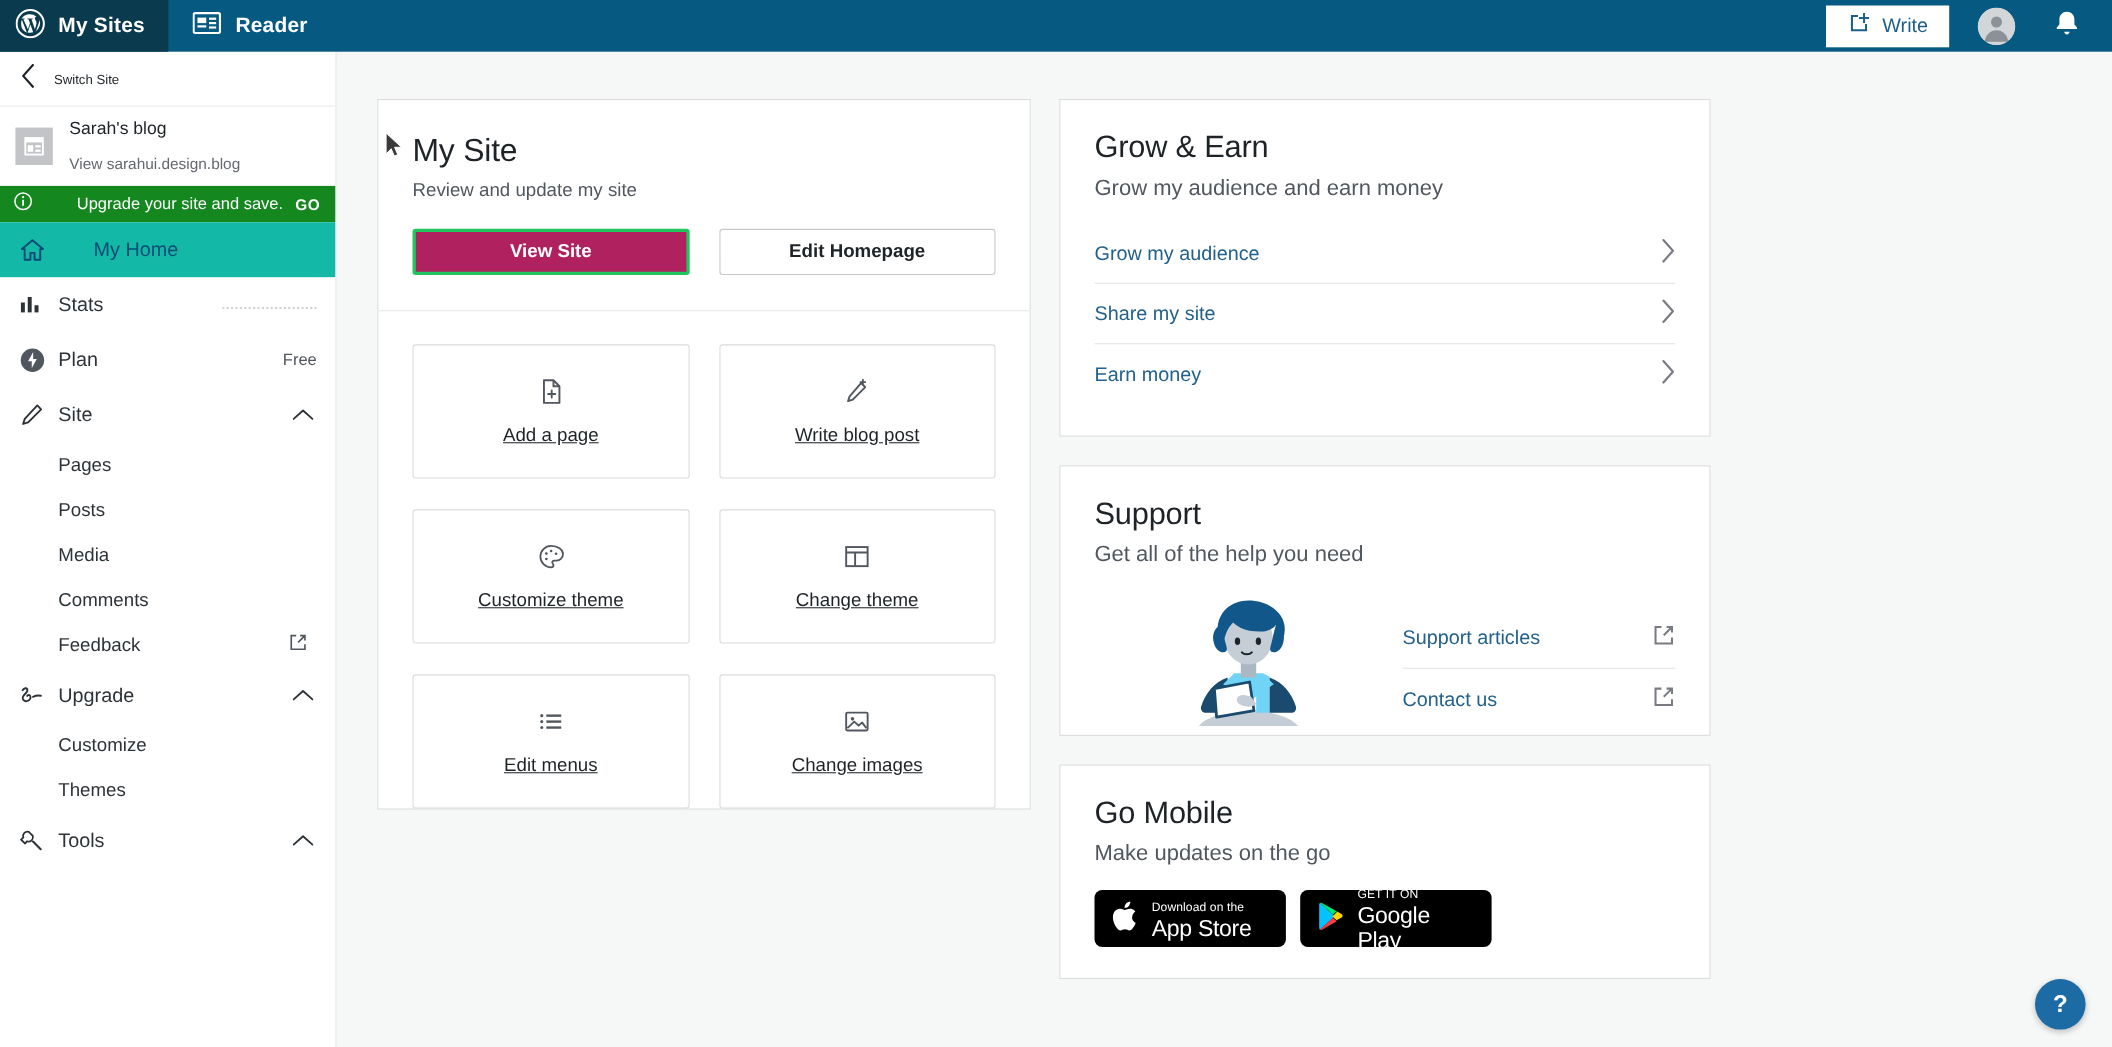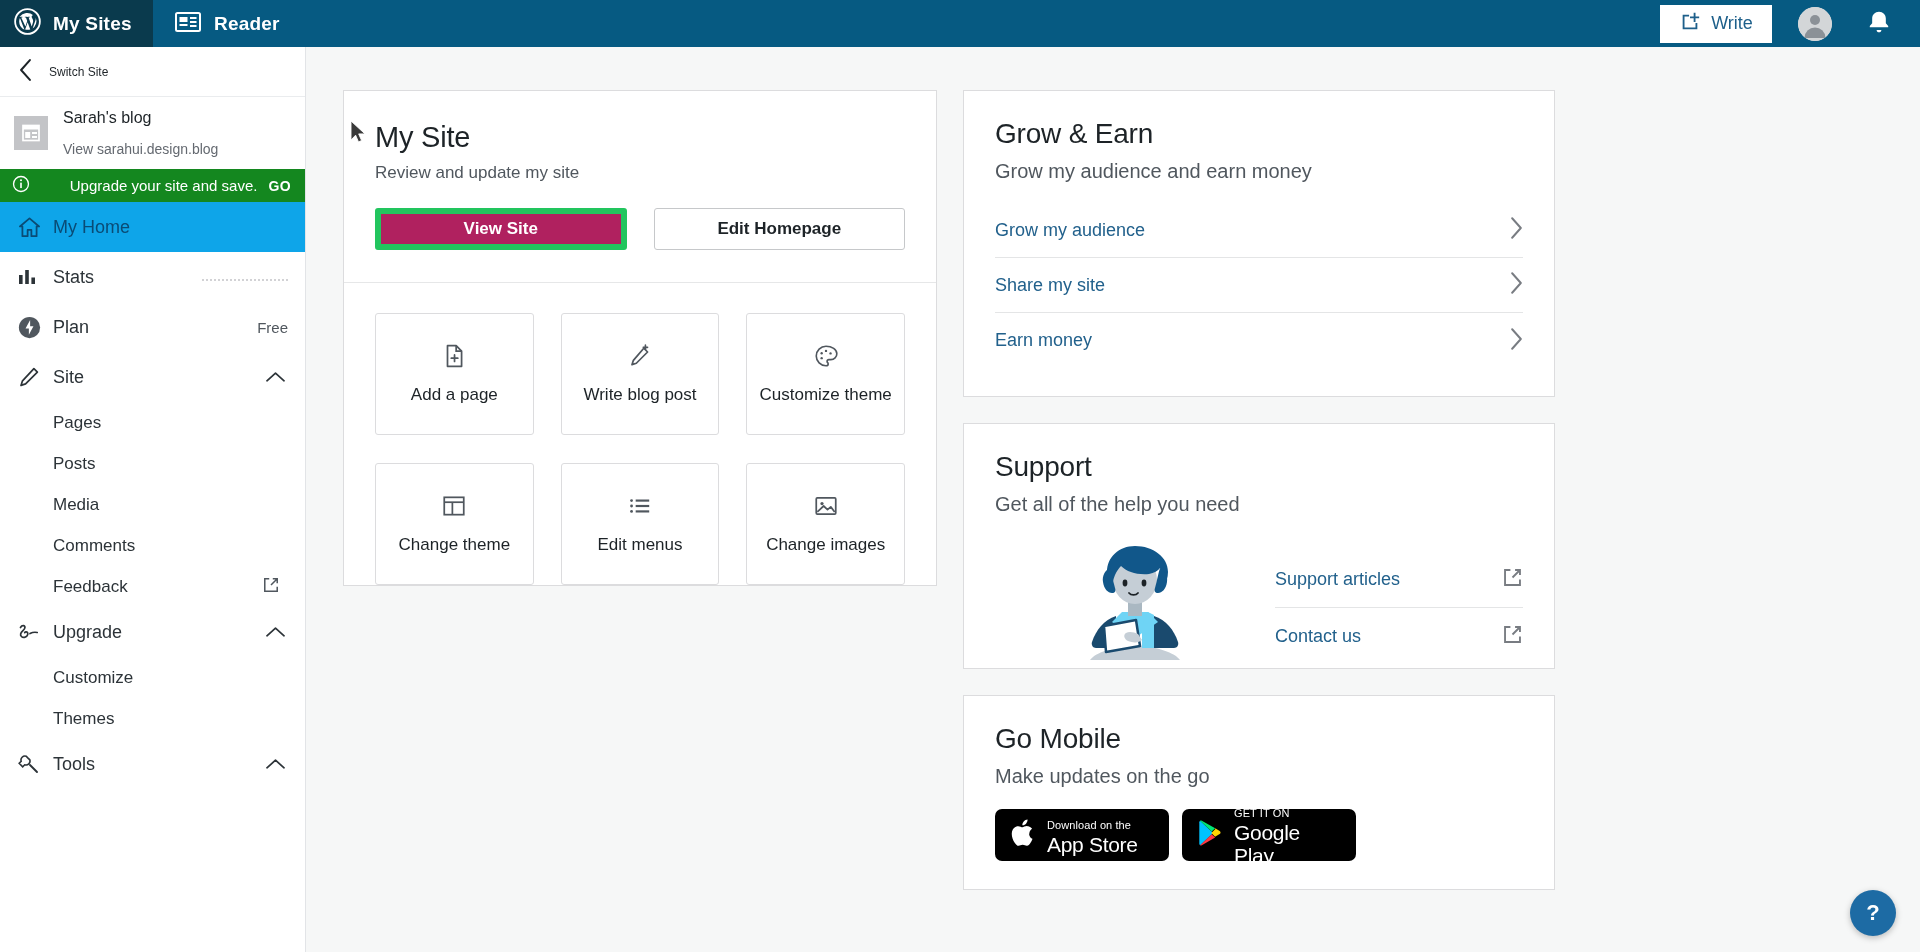--- a/index.html
+++ b/index.html
@@ -85,21 +85,21 @@
     display: flex; align-items: center; gap: 11px;
     padding: 0 14px 0 12px; cursor: pointer; text-align: right;
   }
   .upgrade-text { color: #fff; font-size: 15px; flex: 1; }
   .upgrade-go { color: #fff; font-size: 14px; font-weight: bold; letter-spacing: .4px; }
 
   .nav-item {
     height: 50px; display: flex; align-items: center;
     padding-left: 17px; cursor: pointer; position: relative;
   }
-  .nav-item.selected { background: #0ea5e9; }
+  .nav-item.selected { background: #14b8a6; gap: 32px; }
   .nav-icon {
     width: 36px; flex: 0 0 36px; display: flex; align-items: center;
   }
   .nav-label { font-size: 18px; color: #2c3338; }
   .nav-item.selected .nav-label { color: #0a4b75; }
   .nav-right { margin-left: auto; margin-right: 17px; display: flex; align-items: center; }
   .nav-meta { font-size: 15px; color: #50575e; }
   .sparkline { width: 86px; height: 10px; }
   .nav-sub {
     height: 41px; display: flex; align-items: center;
@@ -128,24 +128,24 @@
   .mysite-head { padding: 30px 31px 32px 31px; border-bottom: 1px solid #e6e7e8; }
   .h-title { font-size: 29px; font-weight: normal; color: #1d2327; letter-spacing: -.2px; }
   .h-sub { font-size: 17px; color: #50575e; margin-top: 9px; }
   .btn-row { display: flex; gap: 27px; margin-top: 25px; }
   .btn {
     height: 42px; width: 253px;
     display: flex; align-items: center; justify-content: center;
     font-size: 17px; font-weight: bold; cursor: pointer;
     border-radius: 3px;
   }
-  .btn-primary { background: #b0215f; color: #fff; border: 6px solid #22c55e; }
+  .btn-primary { background: #b0215f; color: #fff; border: 3px solid #22c55e; }
   .btn-secondary { background: #fff; color: #1d2327; border: 1px solid #c6c8ca; font-weight:bold; }
 
-  .tiles { padding: 30px 31px 0 31px; display: grid; grid-template-columns: 1fr 1fr 1fr; gap: 28px 27px; }
+  .tiles { padding: 30px 31px 0 31px; display: grid; grid-template-columns: 1fr 1fr; gap: 28px 27px; text-decoration: underline; }
   .tile {
     height: 122px; border: 1px solid #dcdcde; border-radius: 3px;
     display: flex; flex-direction: column; align-items: center; justify-content: center;
     gap: 12px; cursor: pointer; background: #fff;
   }
   .tile-label { font-size: 17px; color: #1d2327; }
 
   
   .side-pad { padding: 27px 31px 28px 31px; }
   .side-title { font-size: 28px; font-weight: normal; color: #1d2327; letter-spacing: -.2px;}

